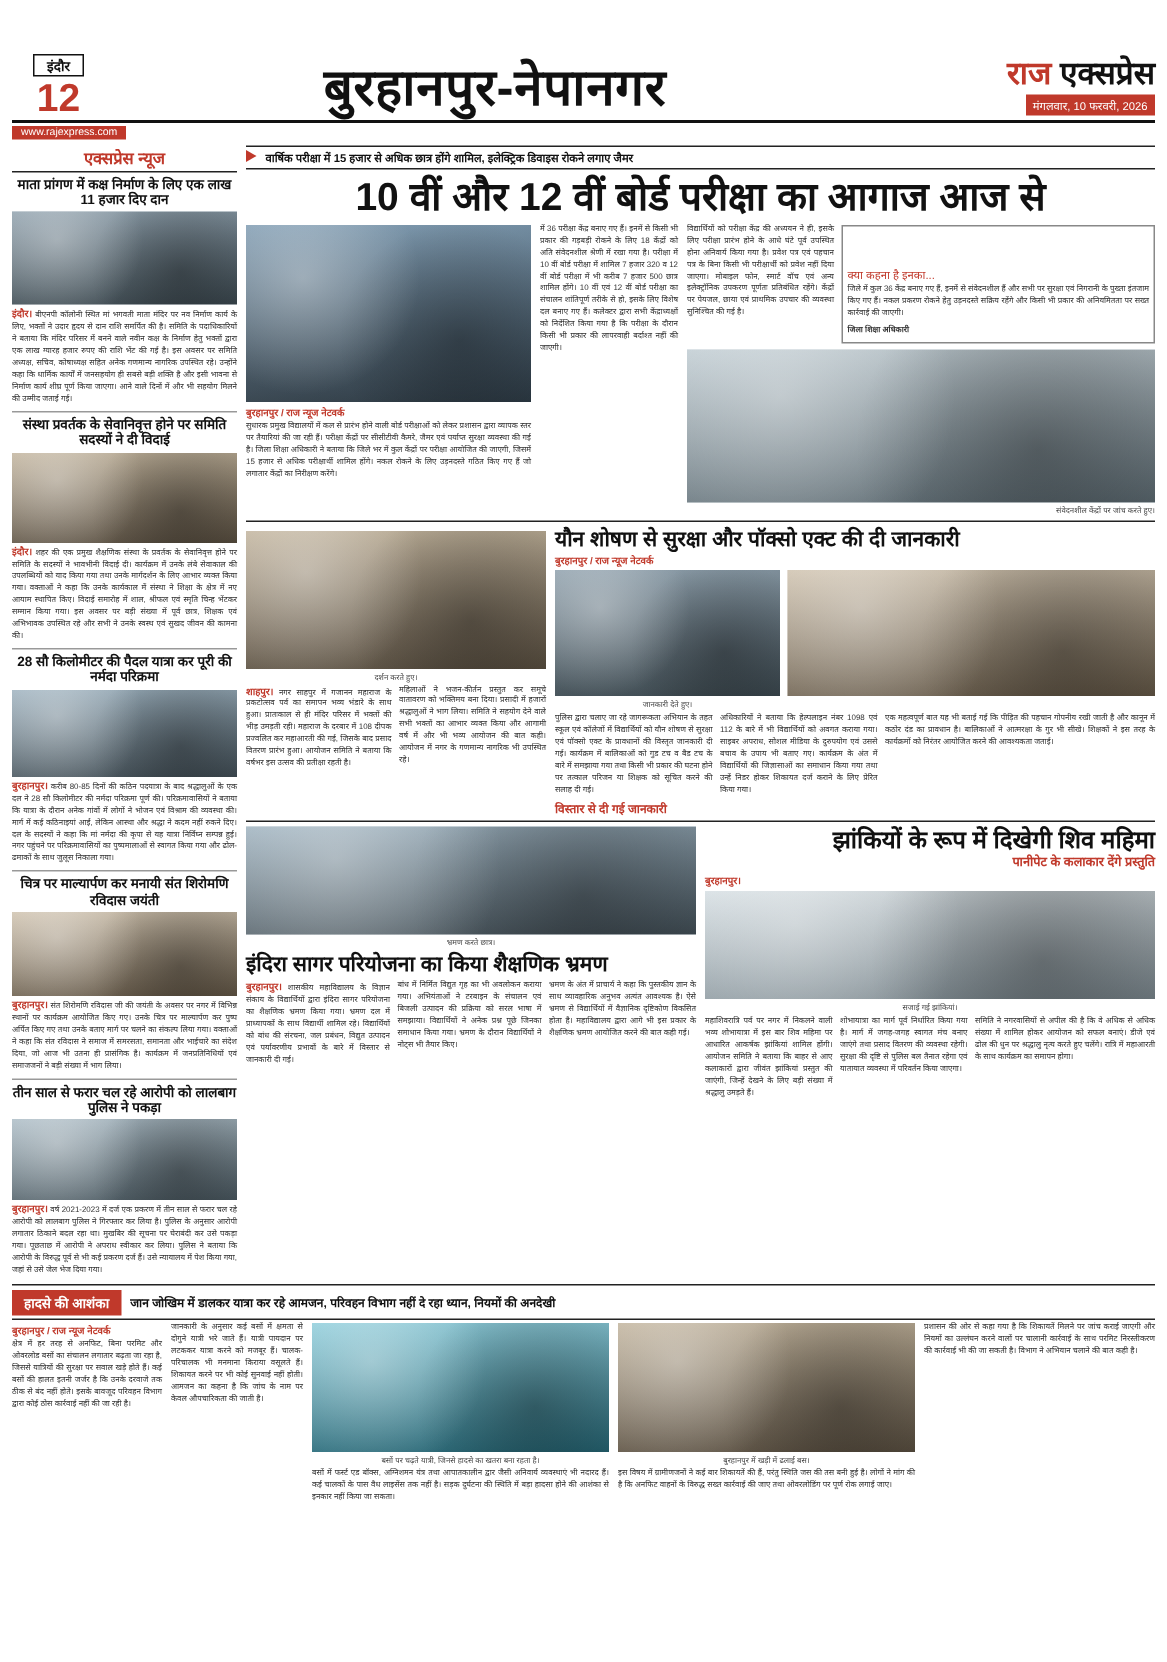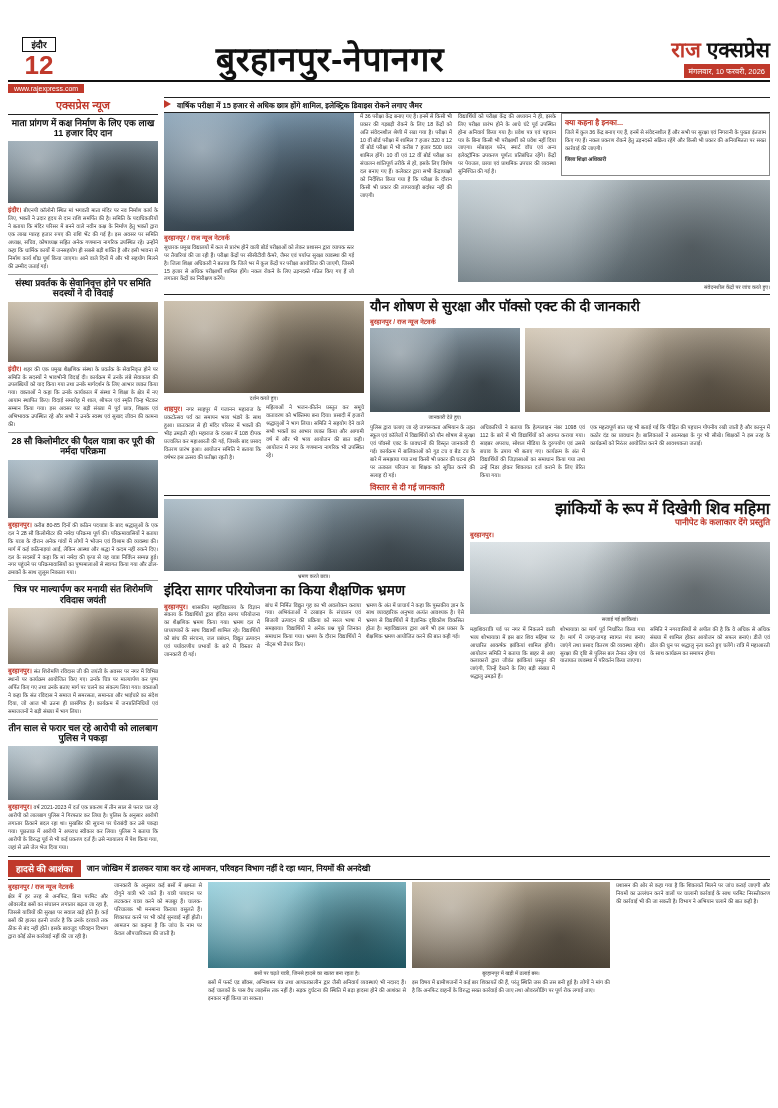--- a/index.html
+++ b/index.html
@@ -60,21 +60,21 @@
   .kicker-band .tri { width:0;height:0;border-left:7px solid #c0392b;border-top:4px solid transparent;border-bottom:4px solid transparent; }
   .kicker-band .txt { font-size:7.5px; font-weight:bold; }
 
   .lead-head { font-size:26px; font-weight:bold; text-align:center; line-height:1.12; margin:4px 0 4px; }
 
   .sec-head { font-size:14px; font-weight:bold; line-height:1.2; }
   .sec-head-lg { font-size:16px; font-weight:bold; line-height:1.2; }
 
   .redbox { background:#c0392b; color:#fff; font-size:9px; font-weight:bold; padding:2px 8px; display:inline-block; }
   .box { border:1px solid #888; padding:3px; }
-  .boxhead { font-size:7.5px; font-weight:bold; color:#c0392b; margin-bottom:2px; }
+  .boxhead { font-size:7.5px; font-weight:normal; color:#c0392b; margin-bottom:2px;margin-top:24px; }
 
   .express-label { text-align:center; font-size:11px; font-weight:bold; color:#c0392b; border-bottom:1px solid #222; padding-bottom:2px; }
 </style>
 </head>
 <body>
 
 <div class="page">
 
   <div class="masthead">
     <div class="mh-left">
@@ -149,20 +149,21 @@
         </div>
       </div>
     </div>
 
     <div class="right-col">
 
       <div class="kicker-band">
         <div class="tri"></div>
         <div class="txt">वार्षिक परीक्षा में 15 हजार से अधिक छात्र होंगे शामिल, इलेक्ट्रिक डिवाइस रोकने लगाए जैमर</div>
       </div>
+      <div class="lead-head">10 वीं और 12 वीं बोर्ड परीक्षा का आगाज आज से</div>
 
       <div style="display:flex;gap:6px;">
 
         <div style="width:190px;">
           <div class="photo ph-f" style="height:118px;"></div>
           <div class="byline" style="margin-top:2px;text-align:left;">बुरहानपुर / राज न्यूज नेटवर्क</div>
           <div class="body-txt" style="margin-top:2px;">सुधारक प्रमुख विद्यालयों में कल से प्रारंभ होने वाली बोर्ड परीक्षाओं को लेकर प्रशासन द्वारा व्यापक स्तर पर तैयारियां की जा रही हैं। परीक्षा केंद्रों पर सीसीटीवी कैमरे, जैमर एवं पर्याप्त सुरक्षा व्यवस्था की गई है। जिला शिक्षा अधिकारी ने बताया कि जिले भर में कुल केंद्रों पर परीक्षा आयोजित की जाएगी, जिसमें 15 हजार से अधिक परीक्षार्थी शामिल होंगे। नकल रोकने के लिए उड़नदस्ते गठित किए गए हैं जो लगातार केंद्रों का निरीक्षण करेंगे।</div>
         </div>
 
         <div style="width:92px;">

